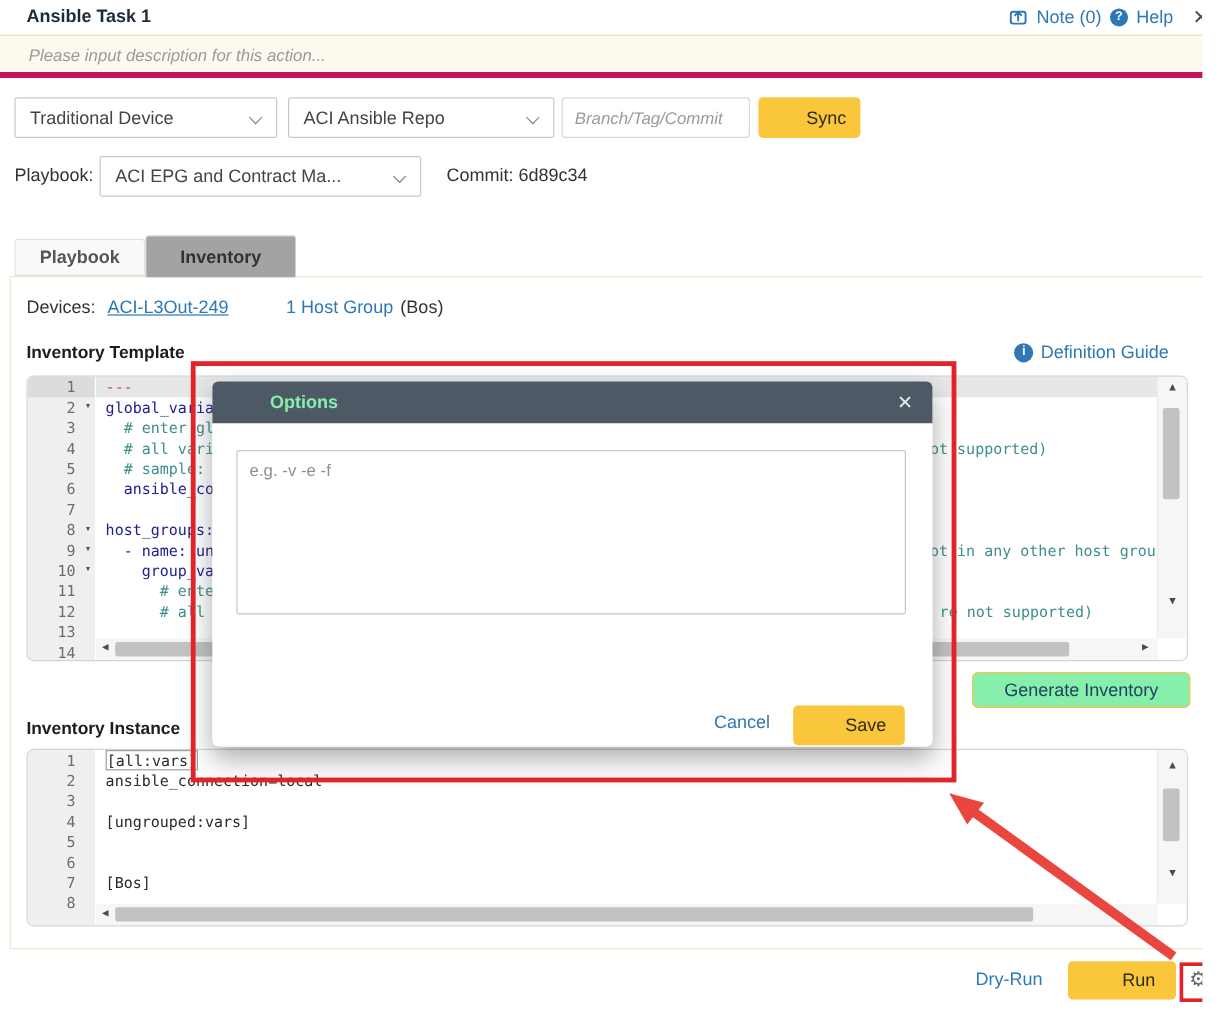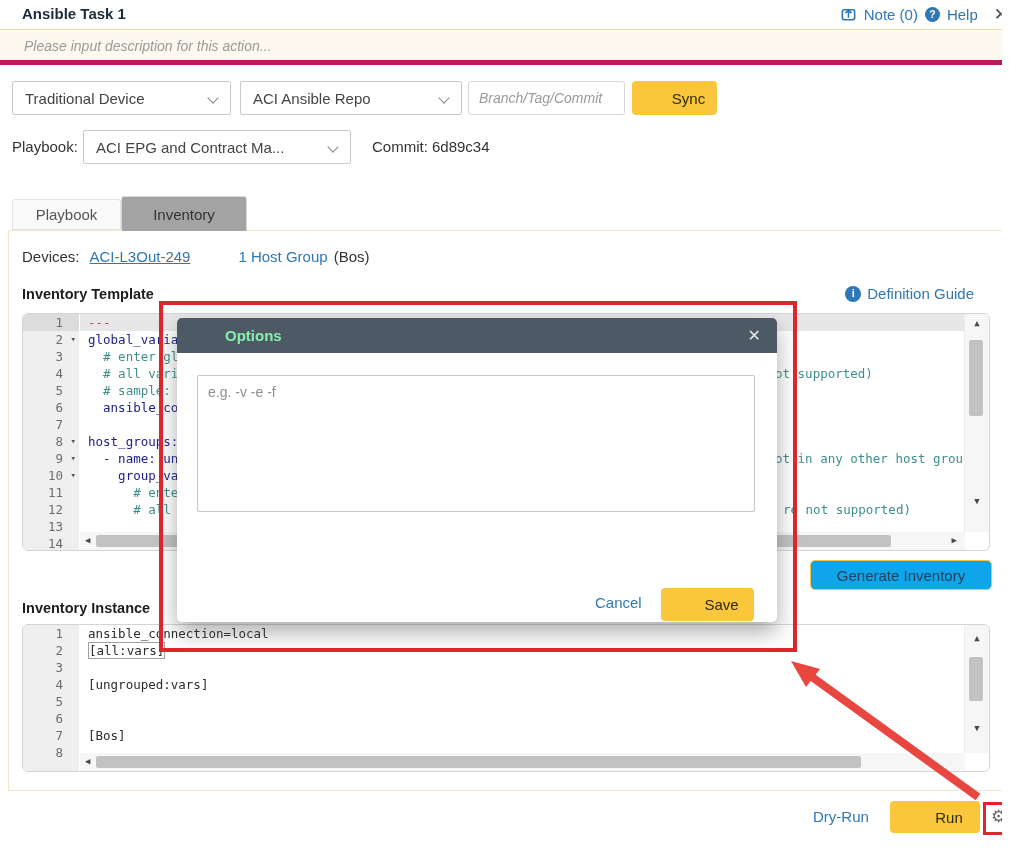--- a/index.html
+++ b/index.html
@@ -27,21 +27,21 @@
   .chev{position:absolute;right:13px;top:12px;width:7px;height:7px;border-left:1.6px solid #8a8a8a;
         border-bottom:1.6px solid #8a8a8a;transform:rotate(-45deg);}
   .inp{position:absolute;height:34px;border:1px solid #d8d8d8;border-radius:3px;padding:0 10px;font-size:14px;
        box-sizing:border-box;font-family:"Liberation Sans",sans-serif;color:#555;font-style:italic;outline:none;}
   .inp::placeholder{color:#9a9a9a;font-style:italic;}
   .btn-y{position:absolute;background:#f9c63c;border:none;border-radius:4px;font-size:15px;color:#2f2a10;
          font-family:"Liberation Sans",sans-serif;cursor:pointer;padding-left:34px;}
   .lbl{position:absolute;font-size:15px;color:#333;}
 
   
-  .tab{position:absolute;display:flex;align-items:center;justify-content:center;font-size:15px;cursor:pointer;box-sizing:border-box;}
+  .tab{position:absolute;display:flex;align-items:center;justify-content:center;font-size:15px;cursor:pointer;box-sizing:border-box;font-weight:bold;}
   .tab-inactive{left:12px;top:199px;width:109px;height:31px;background:#fafafa;border:1px solid #e2e2e2;
                 border-radius:3px 3px 0 0;color:#555;z-index:1;}
   .tab-active{left:121px;top:196px;width:126px;height:35px;background:#a3a3a3;border:1px solid #d8d8d8;border-bottom:0;
               border-radius:3px 3px 0 0;color:#333;z-index:3;}
   .panel{position:absolute;left:8px;top:230px;width:1002px;height:561px;border:1px solid #f3e7c9;background:#fff;box-sizing:border-box;z-index:2;}
 
   .devices-row{position:absolute;left:22px;top:248px;display:flex;align-items:center;font-size:15px;z-index:3;}
   .sec-title{position:absolute;font-size:14.5px;font-weight:700;color:#1d1d1d;z-index:3;}
   .guide{position:absolute;right:28px;top:285px;display:flex;align-items:center;gap:6px;z-index:3;}
   .guide .badge{width:16px;height:16px;font-size:11px;}
@@ -77,21 +77,21 @@
   .m-x{margin-left:auto;color:#e8e8e8;font-size:16px;cursor:pointer;}
   .m-body{position:relative;height:269px;background:#fff;border-radius:0 0 5px 5px;}
   .m-body textarea{position:absolute;left:20px;top:22px;width:558px;height:137px;border:1px solid #c6c6c6;border-radius:2px;
          padding:8px 10px;box-sizing:border-box;resize:none;outline:none;
          font-family:"Liberation Sans",sans-serif;font-size:14px;color:#333;}
   .m-body textarea::placeholder{color:#8f8f8f;}
   .m-cancel{position:absolute;left:418px;top:241px;font-size:15px;color:#2e78b5;cursor:pointer;}
   .m-save{left:484px;top:235px;width:93px;height:33px;}
 
   
-  .gen-btn{position:absolute;left:810px;top:560px;width:182px;height:30px;background:#0ea5e9;border:1px solid #f2c14e;
+  .gen-btn{position:absolute;left:810px;top:560px;width:182px;height:30px;background:#86efac;border:1px solid #f2c14e;
            border-radius:5px;font-size:15px;color:#23425f;font-family:"Liberation Sans",sans-serif;cursor:pointer;z-index:3;}
   .dry{position:absolute;left:813px;top:808px;font-size:15px;color:#2e78b5;cursor:pointer;}
   .run{left:890px;top:801px;width:90px;height:32px;}
   .gear{position:absolute;left:991px;top:808px;font-size:17px;color:#666;cursor:pointer;line-height:1;}
 
   
   .rect-big{position:absolute;left:159px;top:301px;width:630px;height:343px;border:4px solid #e0242a;z-index:20;pointer-events:none;}
   .rect-gear{position:absolute;left:983px;top:802px;width:29px;height:27px;border:3px solid #e0242a;z-index:20;pointer-events:none;}
   .arrow-svg{position:absolute;left:0;top:0;z-index:30;pointer-events:none;}
 </style>
@@ -214,22 +214,22 @@
         <div class="g-row">1</div>
         <div class="g-row">2</div>
         <div class="g-row">3</div>
         <div class="g-row">4</div>
         <div class="g-row">5</div>
         <div class="g-row">6</div>
         <div class="g-row">7</div>
         <div class="g-row">8</div>
       </div>
     <div class="code">
+        <div class="c-row plain"><span class="boxed">[all:vars]</span></div>
         <div class="c-row plain">ansible_connection=local</div>
-        <div class="c-row plain"><span class="boxed">[all:vars]</span></div>
         <div class="c-row plain"></div>
         <div class="c-row plain">[ungrouped:vars]</div>
         <div class="c-row plain"></div>
         <div class="c-row plain"></div>
         <div class="c-row plain">[Bos]</div>
         <div class="c-row plain"></div>
       </div>
     <div class="frag-layer"></div>
     <div class="hscroll" style="right:24px;bottom:0;">
       <span class="sarr" style="left:5px;">◀</span>

